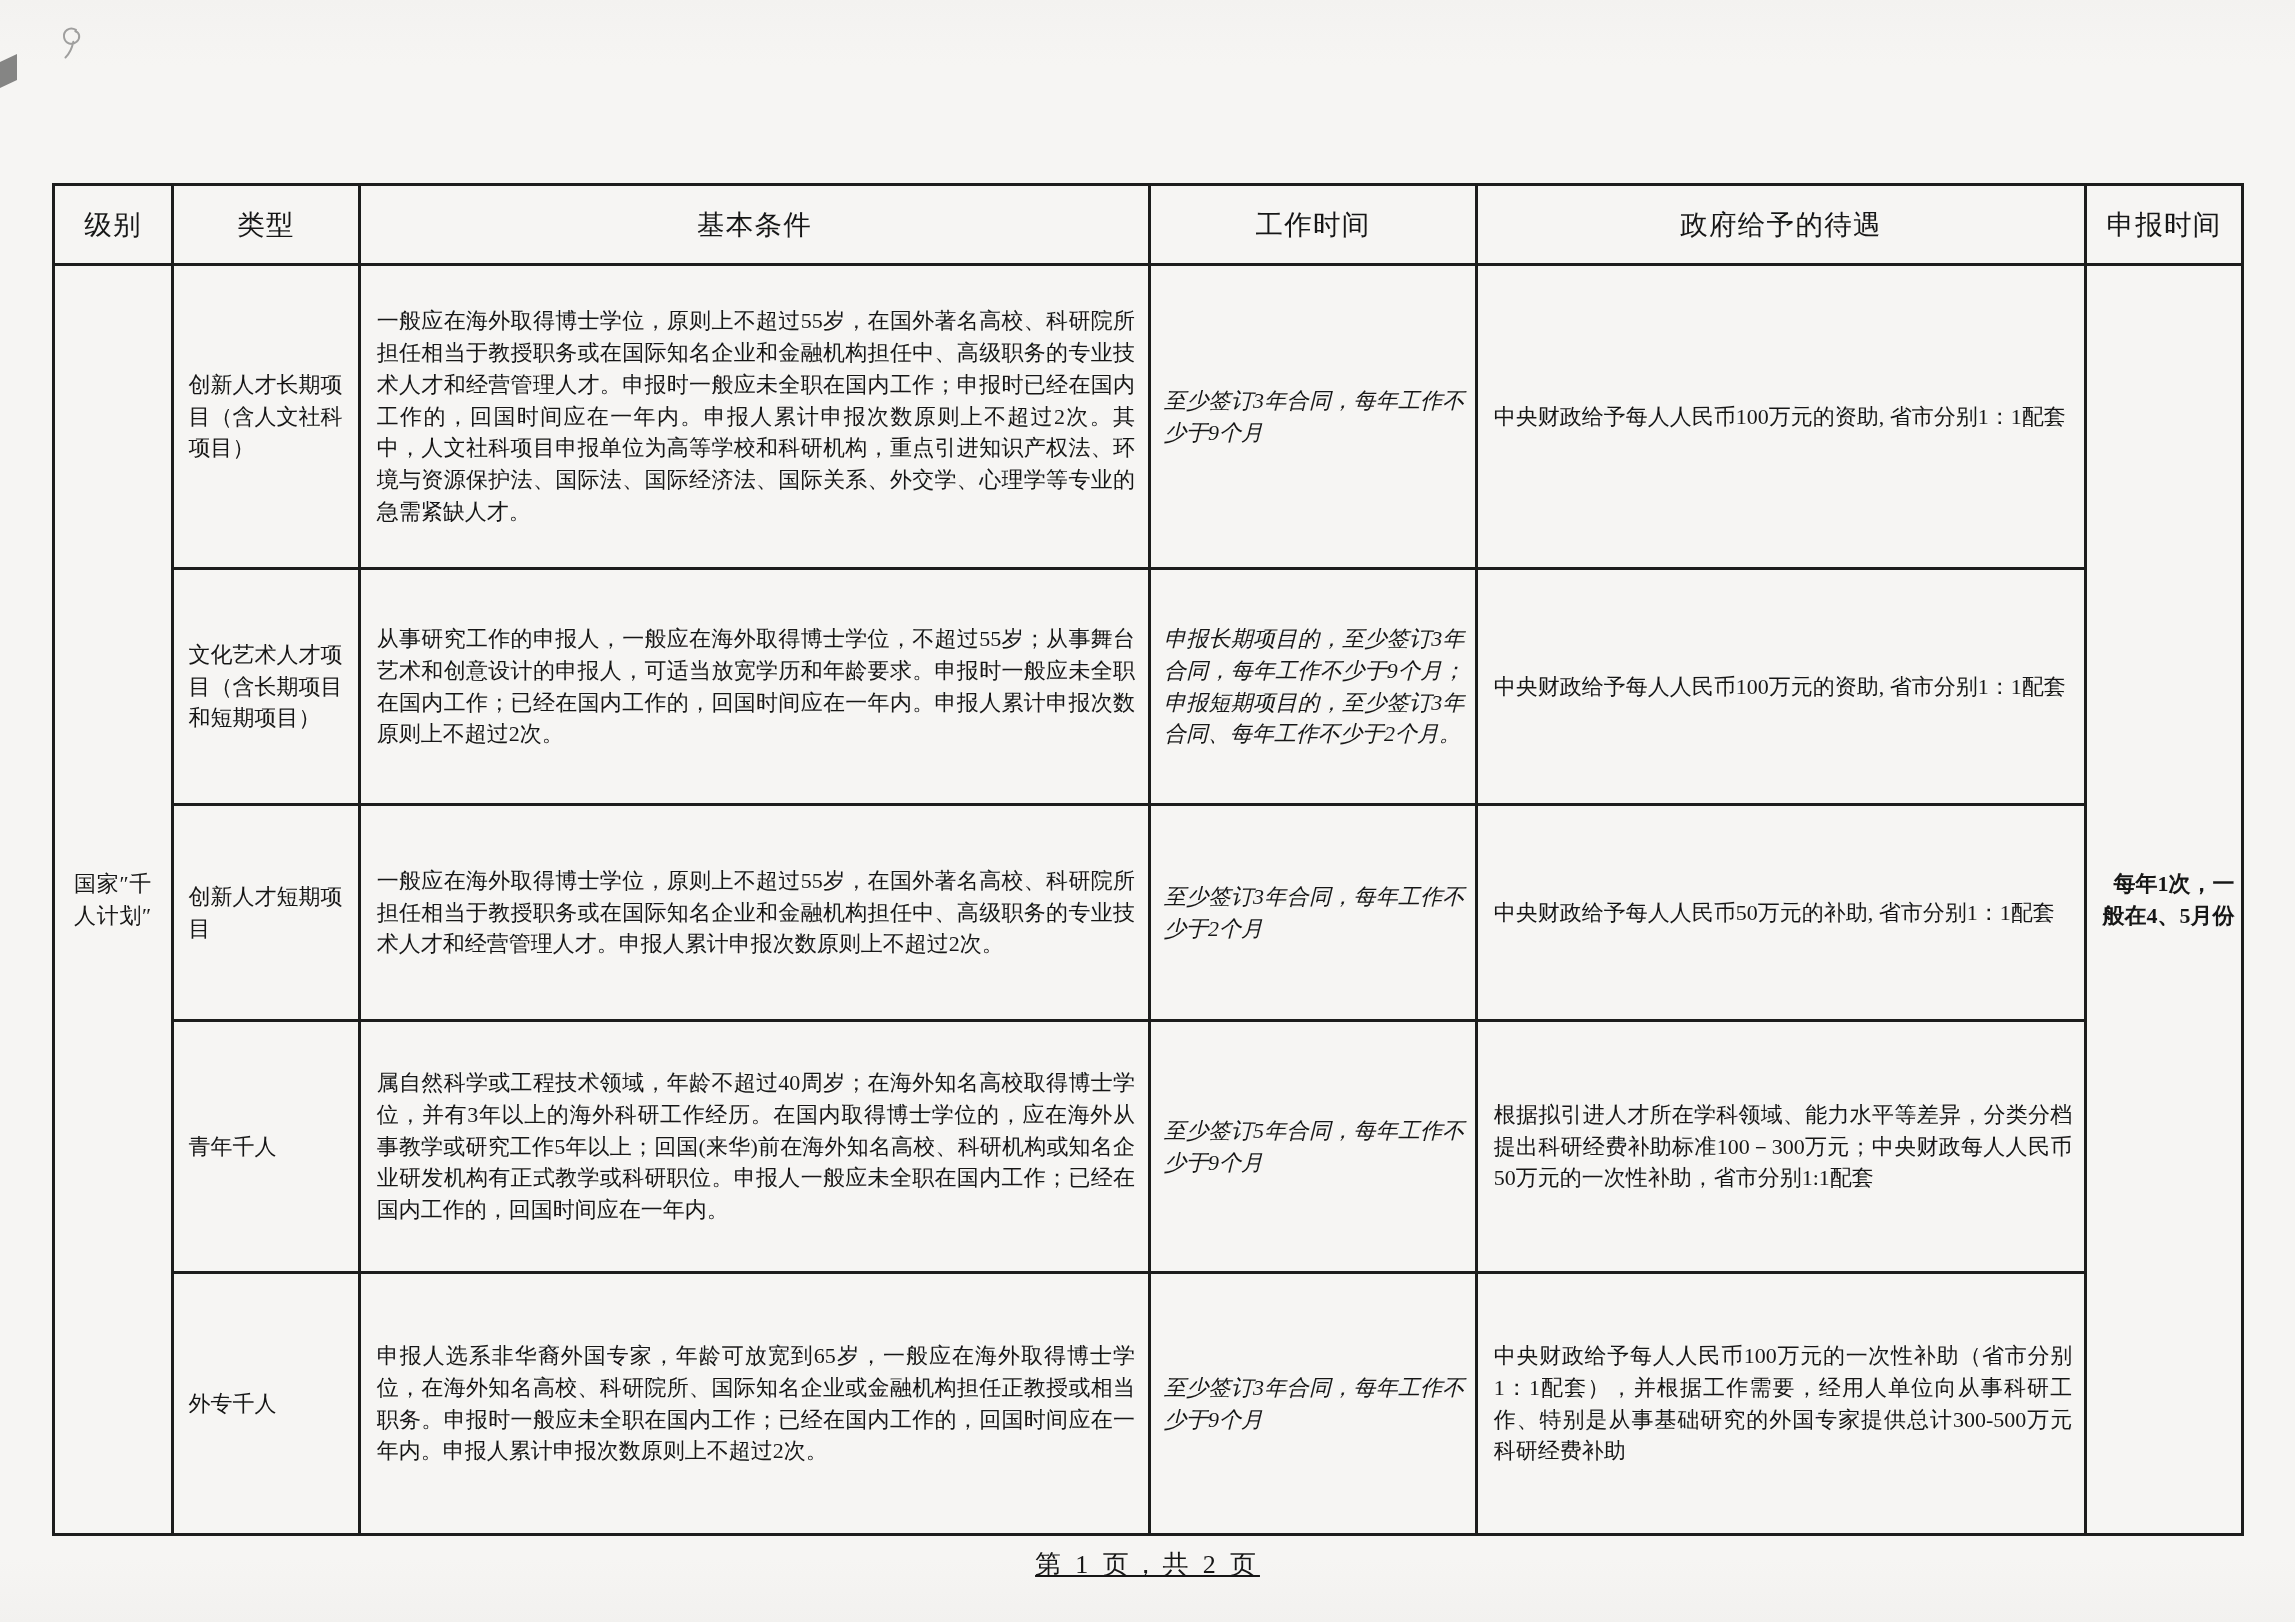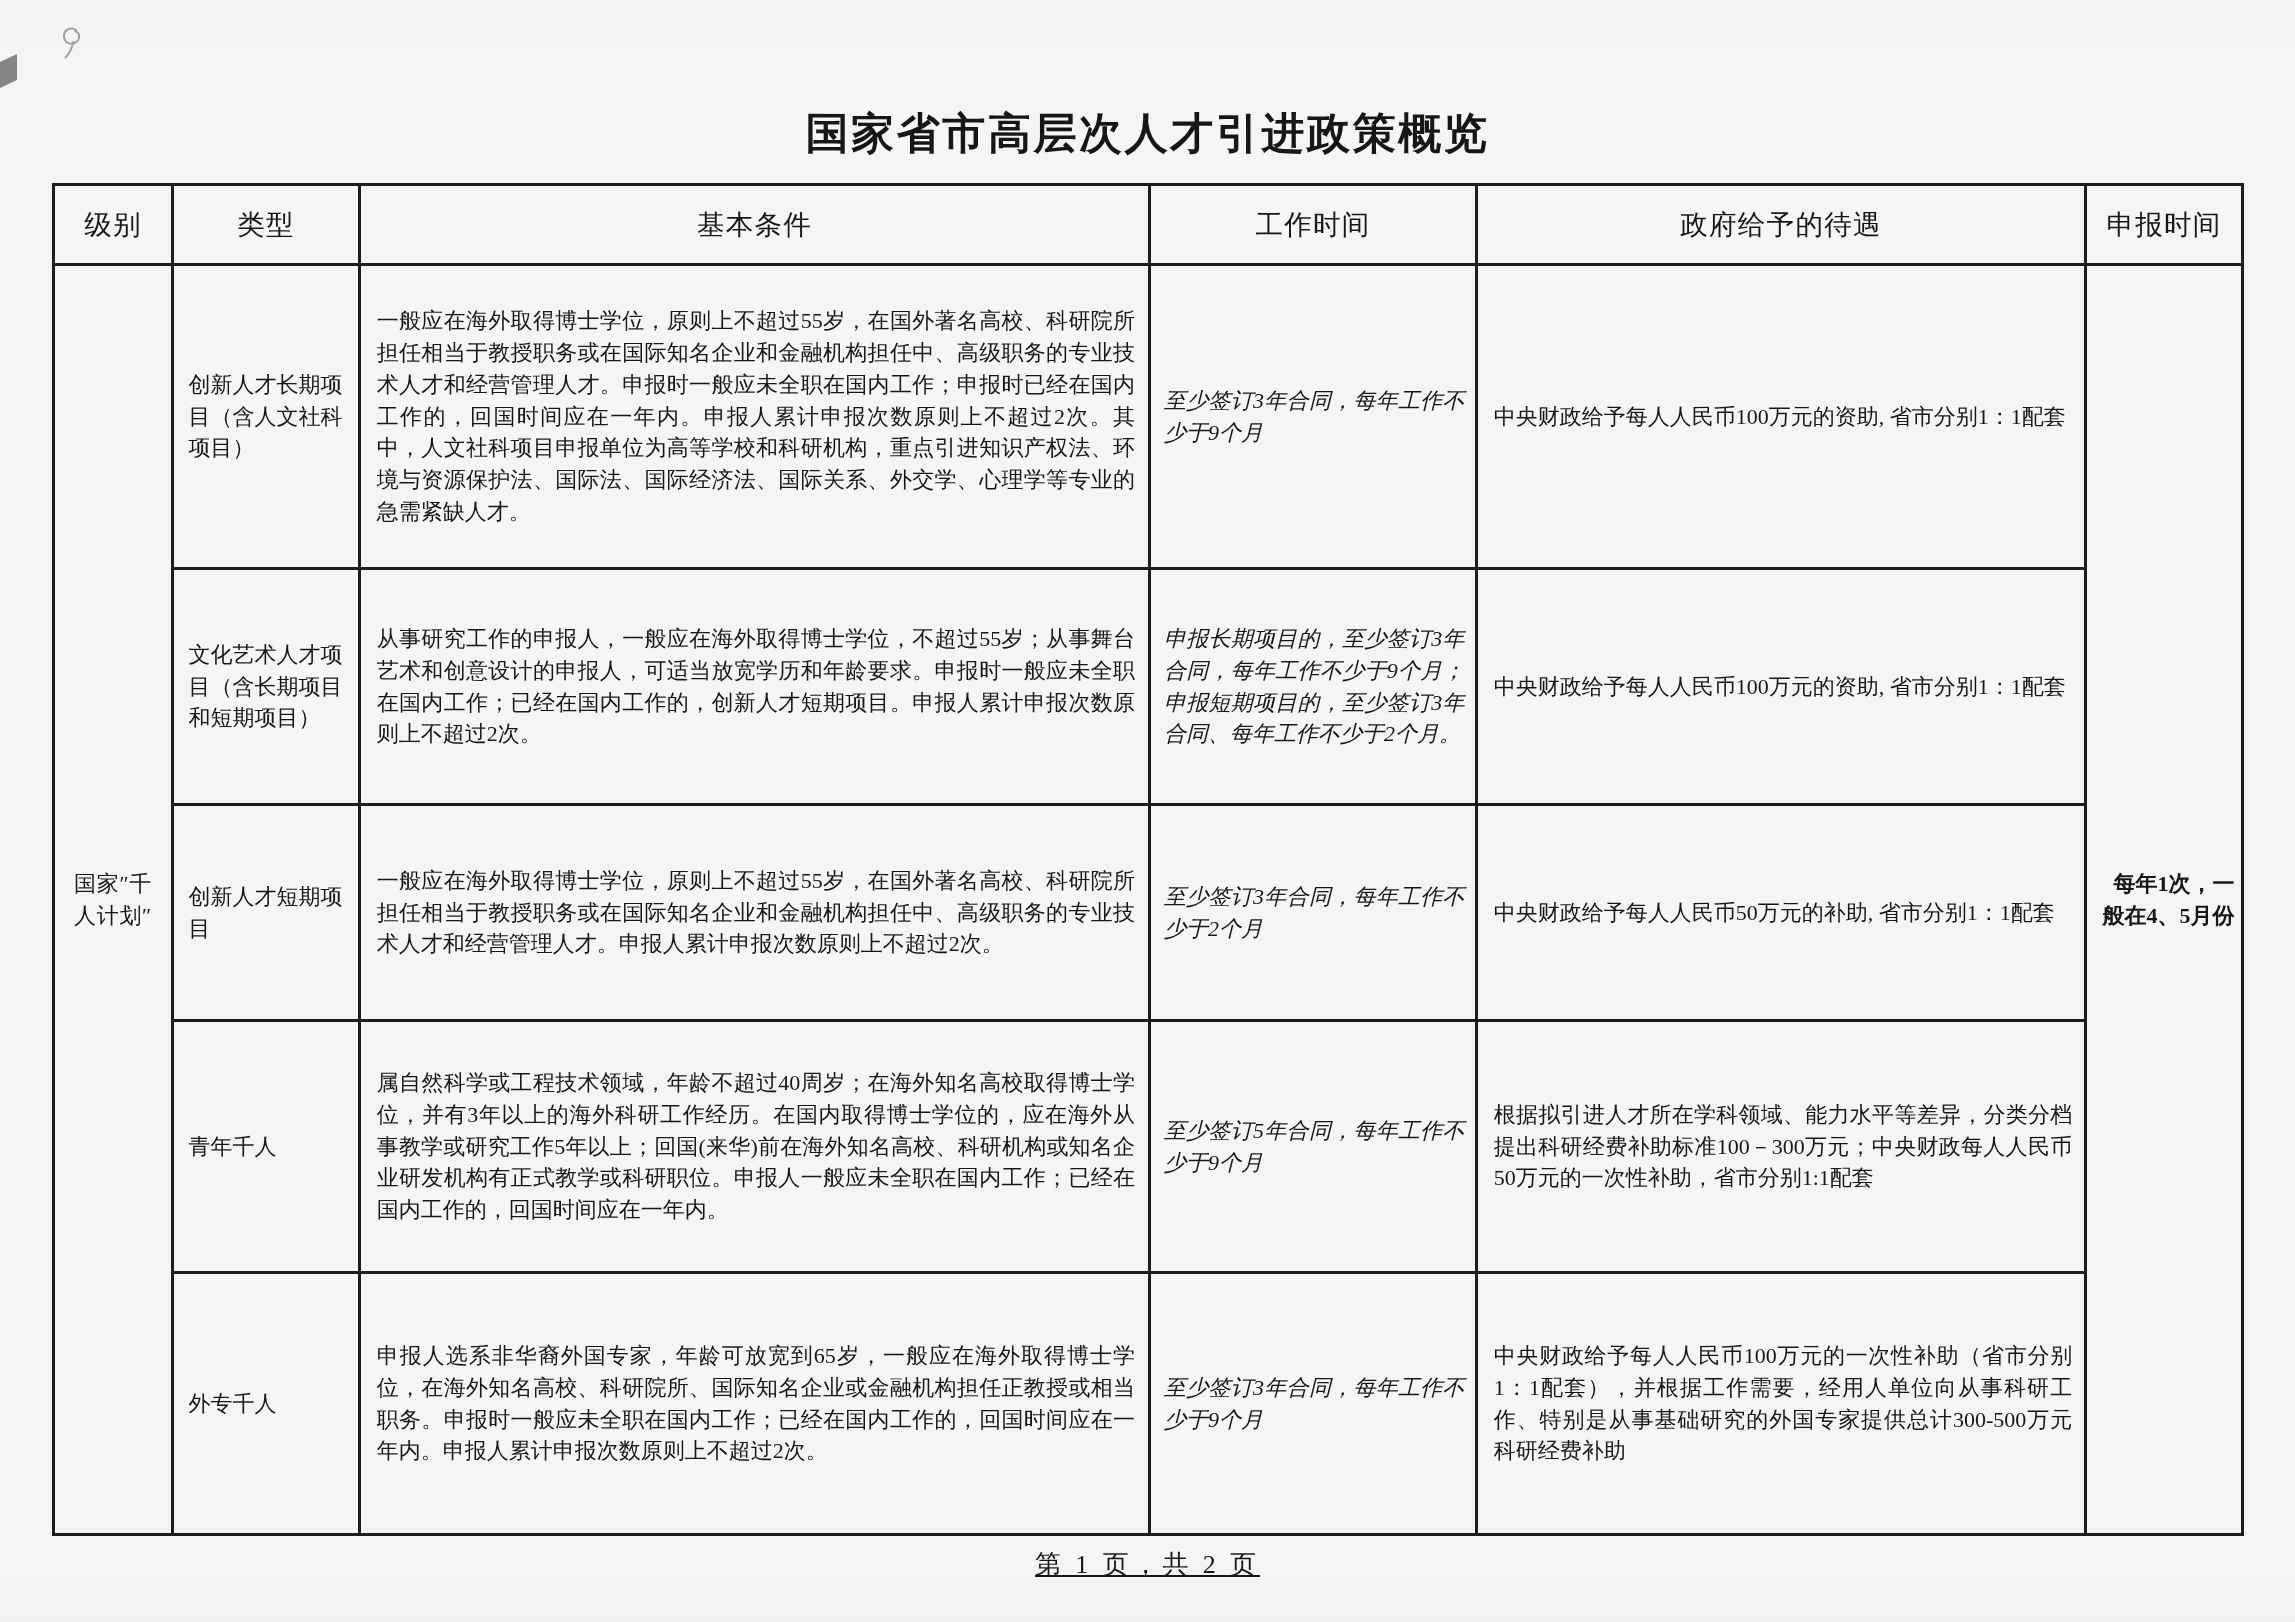--- a/index.html
+++ b/index.html
@@ -117,21 +117,20 @@
 </head>
 <body>
 
 <div class="page">
 
   <svg class="scribble" width="46" height="46" viewBox="0 0 70 70">
     <path d="M38 12 c-10 -6 -20 2 -18 12 c2 9 12 12 19 6 c6 -5 5 -14 -2 -16 M34 30 c-2 10 -6 18 -12 24" fill="none" stroke="#5a5a5a" stroke-width="3" stroke-linecap="round"></path>
   </svg>
   <div class="corner-mark"></div>
 
-  <div class="title">国家省市高层次人才引进政策概览</div>
 
   <table class="policy">
     <colgroup>
       <col style="width:119px">
       <col style="width:187px">
       <col style="width:790px">
       <col style="width:327px">
       <col style="width:609px">
       <col style="width:157px">
     </colgroup>
@@ -149,21 +148,21 @@
       <tr class="r1">
         <td class="level" rowspan="5">国家″千人计划″</td>
         <td class="type">创新人才长期项目（含人文社科项目）</td>
         <td class="basic">一般应在海外取得博士学位，原则上不超过55岁，在国外著名高校、科研院所担任相当于教授职务或在国际知名企业和金融机构担任中、高级职务的专业技术人才和经营管理人才。申报时一般应未全职在国内工作；申报时已经在国内工作的，回国时间应在一年内。申报人累计申报次数原则上不超过2次。其中，人文社科项目申报单位为高等学校和科研机构，重点引进知识产权法、环境与资源保护法、国际法、国际经济法、国际关系、外交学、心理学等专业的急需紧缺人才。</td>
         <td class="work">至少签订3年合同，每年工作不少于9个月</td>
         <td class="treat">中央财政给予每人人民币100万元的资助, 省市分别1：1配套</td>
         <td class="apply" rowspan="5">每年1次，一般在4、5月份</td>
       </tr>
       <tr class="r2">
         <td class="type">文化艺术人才项目（含长期项目和短期项目）</td>
-        <td class="basic">从事研究工作的申报人，一般应在海外取得博士学位，不超过55岁；从事舞台艺术和创意设计的申报人，可适当放宽学历和年龄要求。申报时一般应未全职在国内工作；已经在国内工作的，创新人才短期项目。申报人累计申报次数原则上不超过2次。</td>
+        <td class="basic">从事研究工作的申报人，一般应在海外取得博士学位，不超过55岁；从事舞台艺术和创意设计的申报人，可适当放宽学历和年龄要求。申报时一般应未全职在国内工作；已经在国内工作的，回国时间应在一年内。申报人累计申报次数原则上不超过2次。</td>
         <td class="work">申报长期项目的，至少签订3年合同，每年工作不少于9个月；申报短期项目的，至少签订3年合同、每年工作不少于2个月。</td>
         <td class="treat">中央财政给予每人人民币100万元的资助, 省市分别1：1配套</td>
       </tr>
       <tr class="r3">
         <td class="type">创新人才短期项目</td>
         <td class="basic">一般应在海外取得博士学位，原则上不超过55岁，在国外著名高校、科研院所担任相当于教授职务或在国际知名企业和金融机构担任中、高级职务的专业技术人才和经营管理人才。申报人累计申报次数原则上不超过2次。</td>
         <td class="work">至少签订3年合同，每年工作不少于2个月</td>
         <td class="treat">中央财政给予每人人民币50万元的补助, 省市分别1：1配套</td>
       </tr>
       <tr class="r4">

